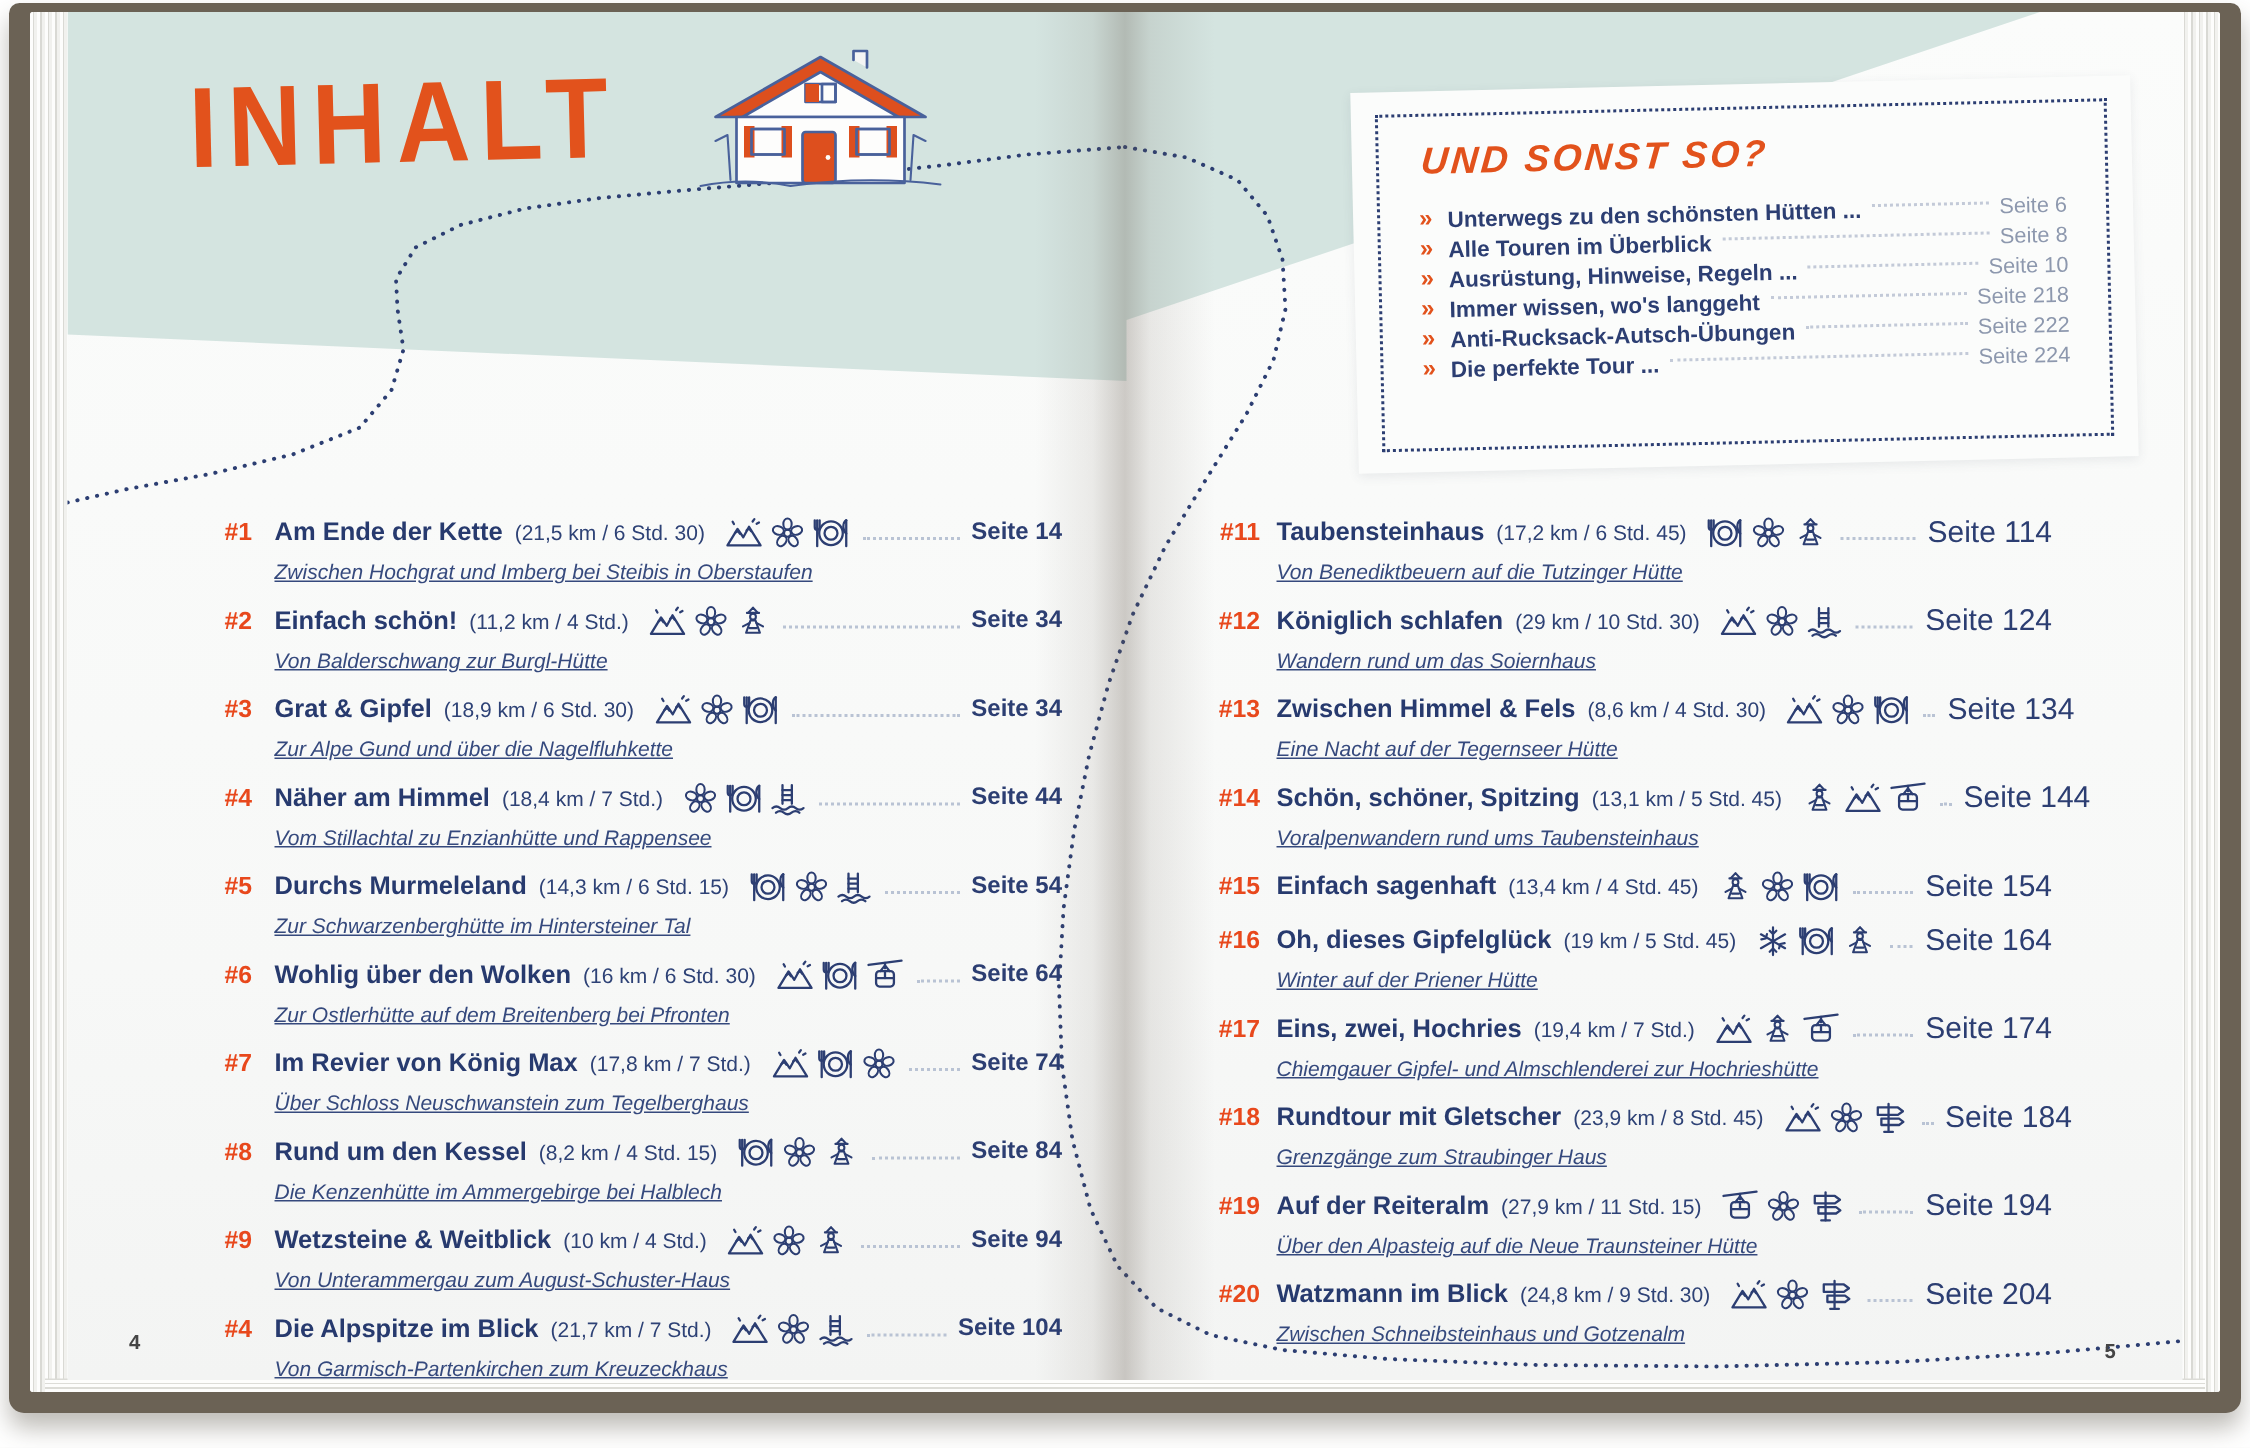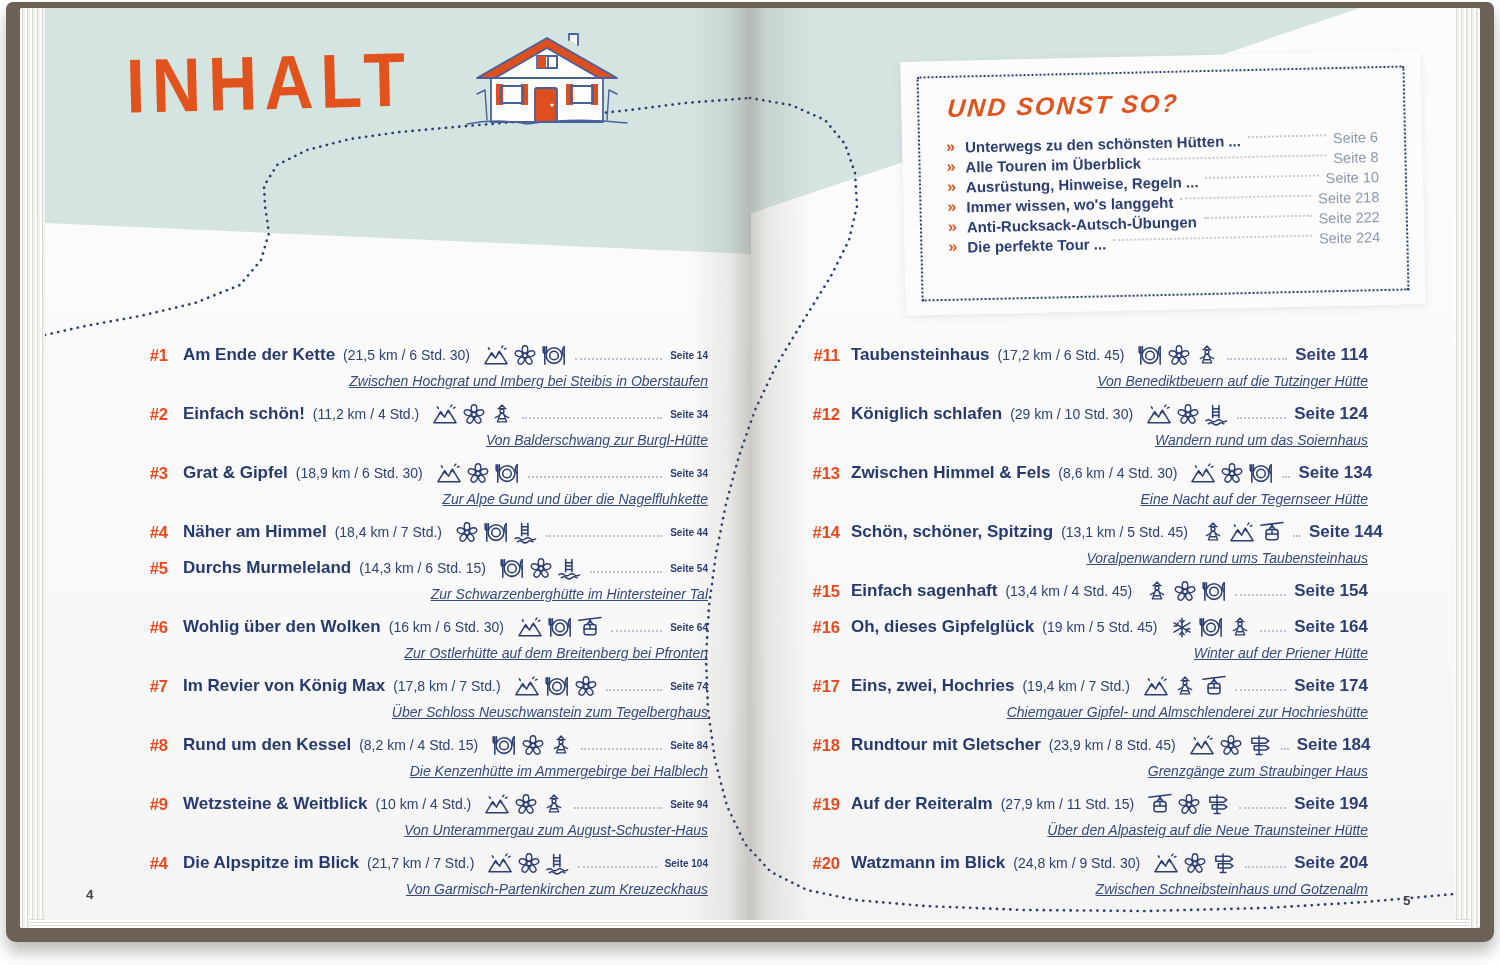--- a/index.html
+++ b/index.html
@@ -49,31 +49,31 @@
 
   
   .tours{position:absolute;z-index:3;}
   .tours-left{left:75px;top:334px;width:588px;}
   .tours-right{left:755px;top:334px;width:568px;}
   .tour{display:flex;margin-bottom:10px;}
   .num{color:#e8481c;font-weight:800;font-size:16.5px;text-align:right;
        padding-top:4px;flex:0 0 auto;}
   .tours-left .num{width:48px;margin-right:15px;}
   .tours-right .num{width:40px;margin-right:11px;text-align:right;}
-  .tbody{flex:1;min-width:0;text-align:right;}
+  .tbody{flex:1;min-width:0;}
   .line1{display:flex;align-items:center;height:26px;white-space:nowrap;}
   .line1 .t{color:#273a6e;font-weight:700;font-size:17px;}
   .line1 .s{color:#2e4276;font-size:14px;margin-left:8px;}
   .icons{display:flex;align-items:center;margin-left:9px;}
   .icon{display:inline-flex;margin-left:4px;}
   .icon svg{display:block;}
   .line1 .dots{flex:1;border-bottom:2px dotted #b9c3d4;margin:0 8px;align-self:center;
       transform:translateY(4px);min-width:8px;}
-  .line1 .p{color:#2c3e72;font-weight:600;font-size:10px;}
-  .tours-right .line1 .p{font-size:17px;font-weight:700;}
+  .line1 .p{color:#2c3e72;font-weight:600;font-size:16px;}
+  .tours-right .line1 .p{font-size:20px;font-weight:400;}
   .sub{color:#35497d;font-style:italic;font-size:14px;line-height:19px;margin-top:4px;text-decoration:underline;}
 
   
   .pagenum{position:absolute;z-index:3;color:#454545;font-weight:700;font-size:13.5px;}
   .pagenum.pn-left{left:41px;top:879px;}
   .pagenum.pn-right{left:1358px;top:885px;}
 </style>
 </head>
 <body>
 
@@ -322,20 +322,21 @@
                       <path d="M9 2.5 V15.5 M15.5 2.5 V15.5"></path>
                       <path d="M9 6 h6.5 M9 9.5 h6.5 M9 13 h6.5"></path>
                       <path d="M2 18.5 q2.7-2.2 5.4 0 t5.4 0 t5.4 0 t5.4 0"></path>
                       <path d="M4.5 21.7 q2.7-2.2 5.4 0 t5.4 0 t5.4 0"></path>
                     </svg>
                   </span>
                 </span>
         <span class="dots"></span>
         <span class="p">Seite 44</span>
       </div>
+      <div class="sub">Vom Stillachtal zu Enzianhütte und Rappensee</div>
     </div>
   </div>
           <div class="tour">
     <div class="num">#5</div>
     <div class="tbody">
       <div class="line1">
         <span class="t">Durchs Murmeleland</span>
         <span class="s">(14,3 km / 6 Std. 15)</span>
         <span class="icons">
                   <span class="icon">

